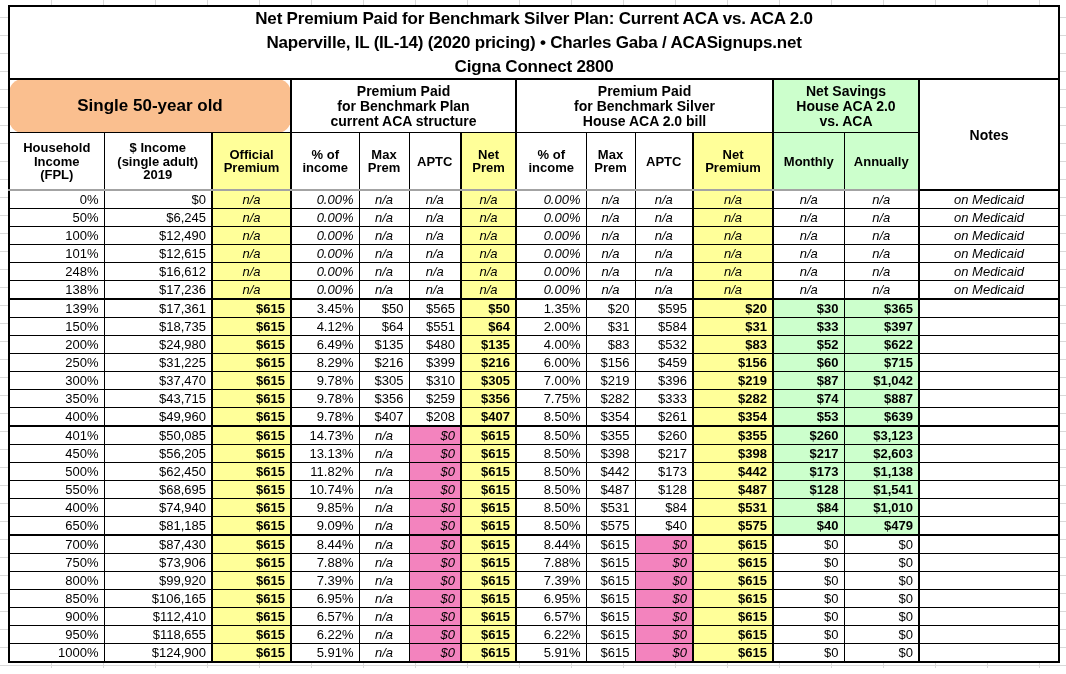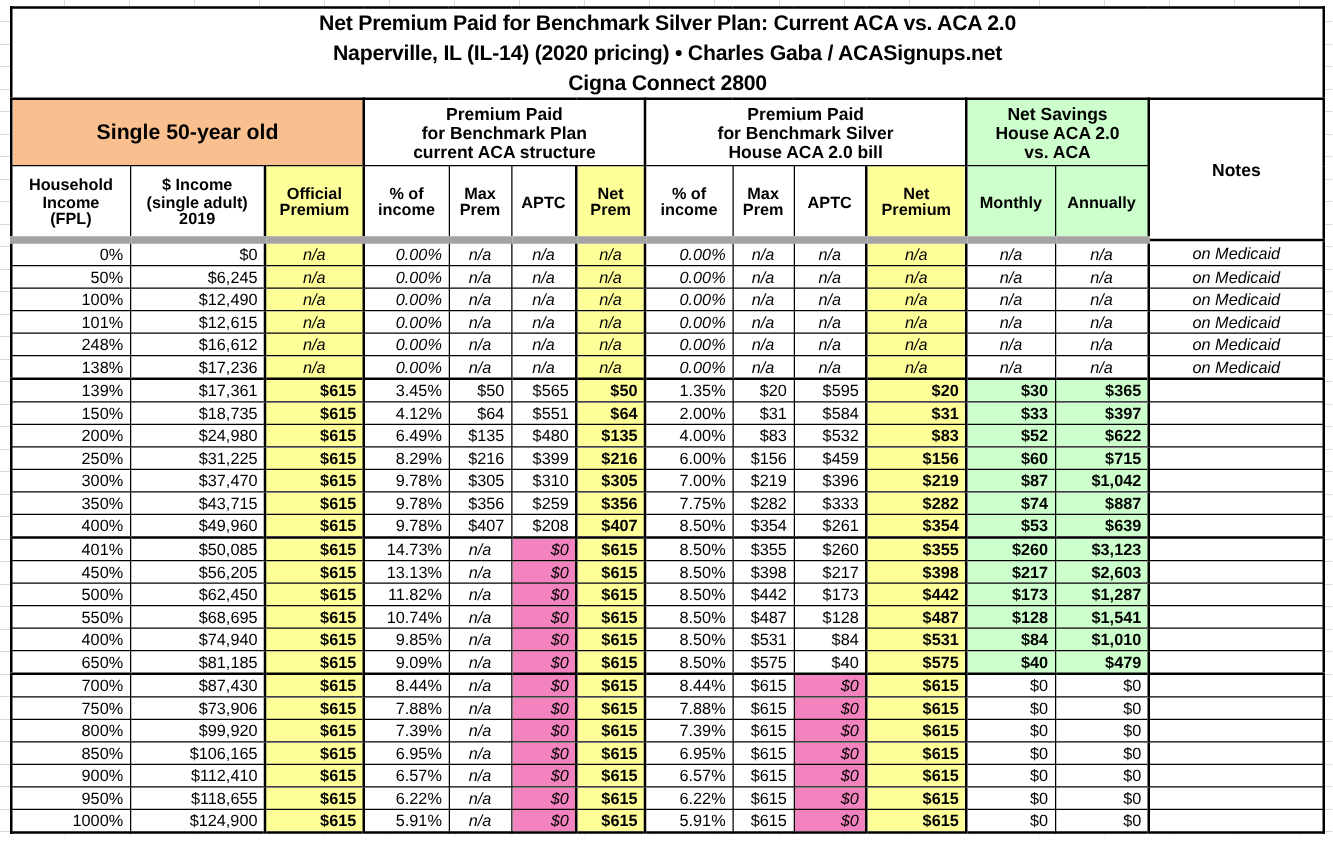--- a/index.html
+++ b/index.html
@@ -42,33 +42,33 @@
     letter-spacing:-0.2px;
   }
   tr.groupRow th{
     height:52px;text-align:center;font-weight:bold;font-size:14px;
     white-space:pre-line;vertical-align:middle;
   }
   tr.groupRow th.demo{font-size:17px;}
   tr.colhead th{
     height:56px;text-align:center;font-weight:bold;font-size:13px;
     white-space:pre-line;vertical-align:middle;
-    border-bottom:6px solid #a3a3a3;
+    border-bottom:2px solid #a3a3a3;
   }
   tbody td{height:17px;}
   .right{text-align:right;}
   .na{text-align:center;font-style:italic;}
   .em{font-style:italic;}
   .b{font-weight:bold;}
   .bL{border-left:2px solid #000;}
   tr.sect td{border-top:2px solid #000;}
   .yellow{background:#FFFF99;}
   .green{background:#CCFFCC;}
   .pink{background:#F383BE;}
-  .orange{background:#FABF8F;}
+  .orange{background:#FABF8F;border-radius:14px;}
   .notesCell{text-align:center;}
 </style>
 </head>
 <body>
 
 <div class="sheet">
   <table class="premium">
     <colgroup>
       <col style="width:95px">
         <col style="width:108px">
@@ -378,21 +378,21 @@
           <td class="bL right yellow b">$615</td>
           <td class="bL right">11.82%</td>
           <td class="na">n/a</td>
           <td class="right pink em">$0</td>
           <td class="bL right yellow b">$615</td>
           <td class="bL right">8.50%</td>
           <td class="right">$442</td>
           <td class="right">$173</td>
           <td class="bL right yellow b">$442</td>
           <td class="bL right green b">$173</td>
-          <td class="right green b">$1,287</td>
+          <td class="right green b">$1,138</td>
           <td class="bL notesCell"></td>
         </tr>
         <tr>
           <td class="right">550%</td>
           <td class="right">$68,695</td>
           <td class="bL right yellow b">$615</td>
           <td class="bL right">10.74%</td>
           <td class="na">n/a</td>
           <td class="right pink em">$0</td>
           <td class="bL right yellow b">$615</td>

